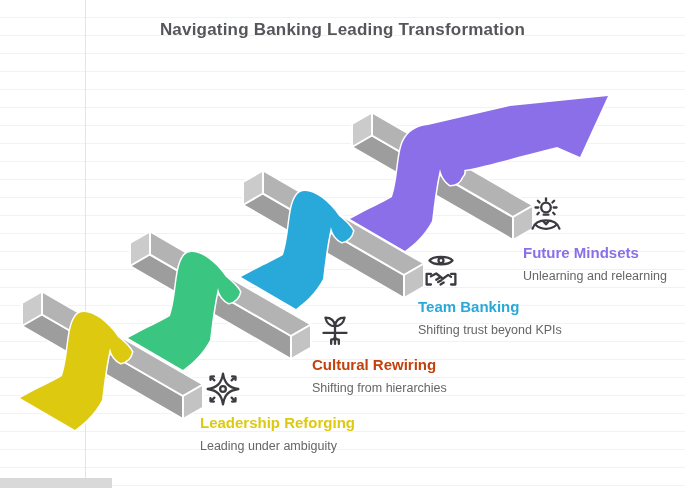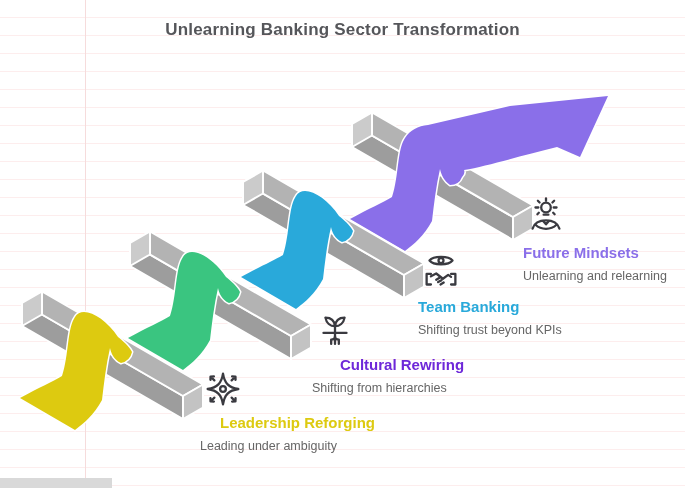--- a/index.html
+++ b/index.html
@@ -40,21 +40,21 @@
   .step3{left:418px;top:250px;}
   .step4{left:523px;top:196px;}
 </style>
 </head>
 <body>
 
 <div class="grid-lines"></div>
 <div class="grid-vline"></div>
 <div class="bottom-strip"></div>
 
-<div class="title">Unlearning Banking Sector Transformation</div>
+<div class="title">Navigating Banking Leading Transformation</div>
 
 <svg class="scene" width="685" height="488" viewBox="0 0 685 488" aria-hidden="true">
   <defs>
     <g id="bar-def">
       <path class="bf bar-front" d="M0 0 L0 23 L161 116 L161 93 Z"></path>
       <path class="bf bar-top" d="M0 0 L20 -11.5 L181 81.5 L161 93 Z"></path>
       <path class="bf bar-capL" d="M0 0 L20 -11.5 L20 11.5 L0 23 Z"></path>
       <path class="bf bar-capR" d="M161 93 L181 81.5 L181 104.5 L161 116 Z"></path>
     </g>
     <path id="ribbon-def" class="rib" d="M -2 95
@@ -101,38 +101,38 @@
   <span class="icon">
     <svg viewBox="0 0 48 48">
       <path d="M24 8 C25.5 18 30 22.5 40 24 C30 25.5 25.5 30 24 40 C22.5 30 18 25.5 8 24 C18 22.5 22.5 18 24 8 Z"></path>
       <circle cx="24" cy="24" r="3"></circle>
       <path d="M33 15 L36.5 11.5 M33.5 10.9 L37 11 L37.1 14.5"></path>
       <path d="M15 15 L11.5 11.5 M14.5 10.9 L11 11 L10.9 14.5"></path>
       <path d="M33 33 L36.5 36.5 M33.5 37.1 L37 37 L37.1 33.5"></path>
       <path d="M15 33 L11.5 36.5 M14.5 37.1 L11 37 L10.9 33.5"></path>
     </svg>
   </span>
-  <h3 style="color: rgb(221, 202, 16); margin-left: 20px;">Leadership Reforging</h3>
+  <h3 style="color: rgb(221, 202, 16);">Leadership Reforging</h3>
   <p>Leading under ambiguity</p>
 </div>
 
 <div class="step step2">
   <span class="icon">
     <svg viewBox="0 0 48 48">
       <path d="M24 19 C19 19 15 15.5 14 10 C20 10 23.5 13.5 24 19 Z"></path>
       <path d="M24 19 C29 19 33 15.5 34 10 C28 10 24.5 13.5 24 19 Z"></path>
       <path d="M24 19 V26"></path>
       <path d="M12 26 H36"></path>
       <path d="M24 26 V30"></path>
       <path d="M24 30 C24 32 22.8 33 20 33 L20 37.5"></path>
       <path d="M24 30 C24 32 25.2 33 28 33 L28 37.5"></path>
       <path d="M24 33 V37.5"></path>
     </svg>
   </span>
-  <h3 style="color: #6d28d9; text-align: center;">Cultural Rewiring</h3>
+  <h3 style="color: #c2410c;">Cultural Rewiring</h3>
   <p>Shifting from hierarchies</p>
 </div>
 
 <div class="step step3">
   <span class="icon">
     <svg viewBox="0 0 48 48">
       <path d="M12 11 C16 5.8 32 5.8 36 11 C32 16.2 16 16.2 12 11 Z"></path>
       <circle cx="24" cy="11" r="2.6"></circle>
       <path d="M13.5 25 H9 V36 H13.5"></path>
       <path d="M34.5 25 H39 V36 H34.5"></path>

